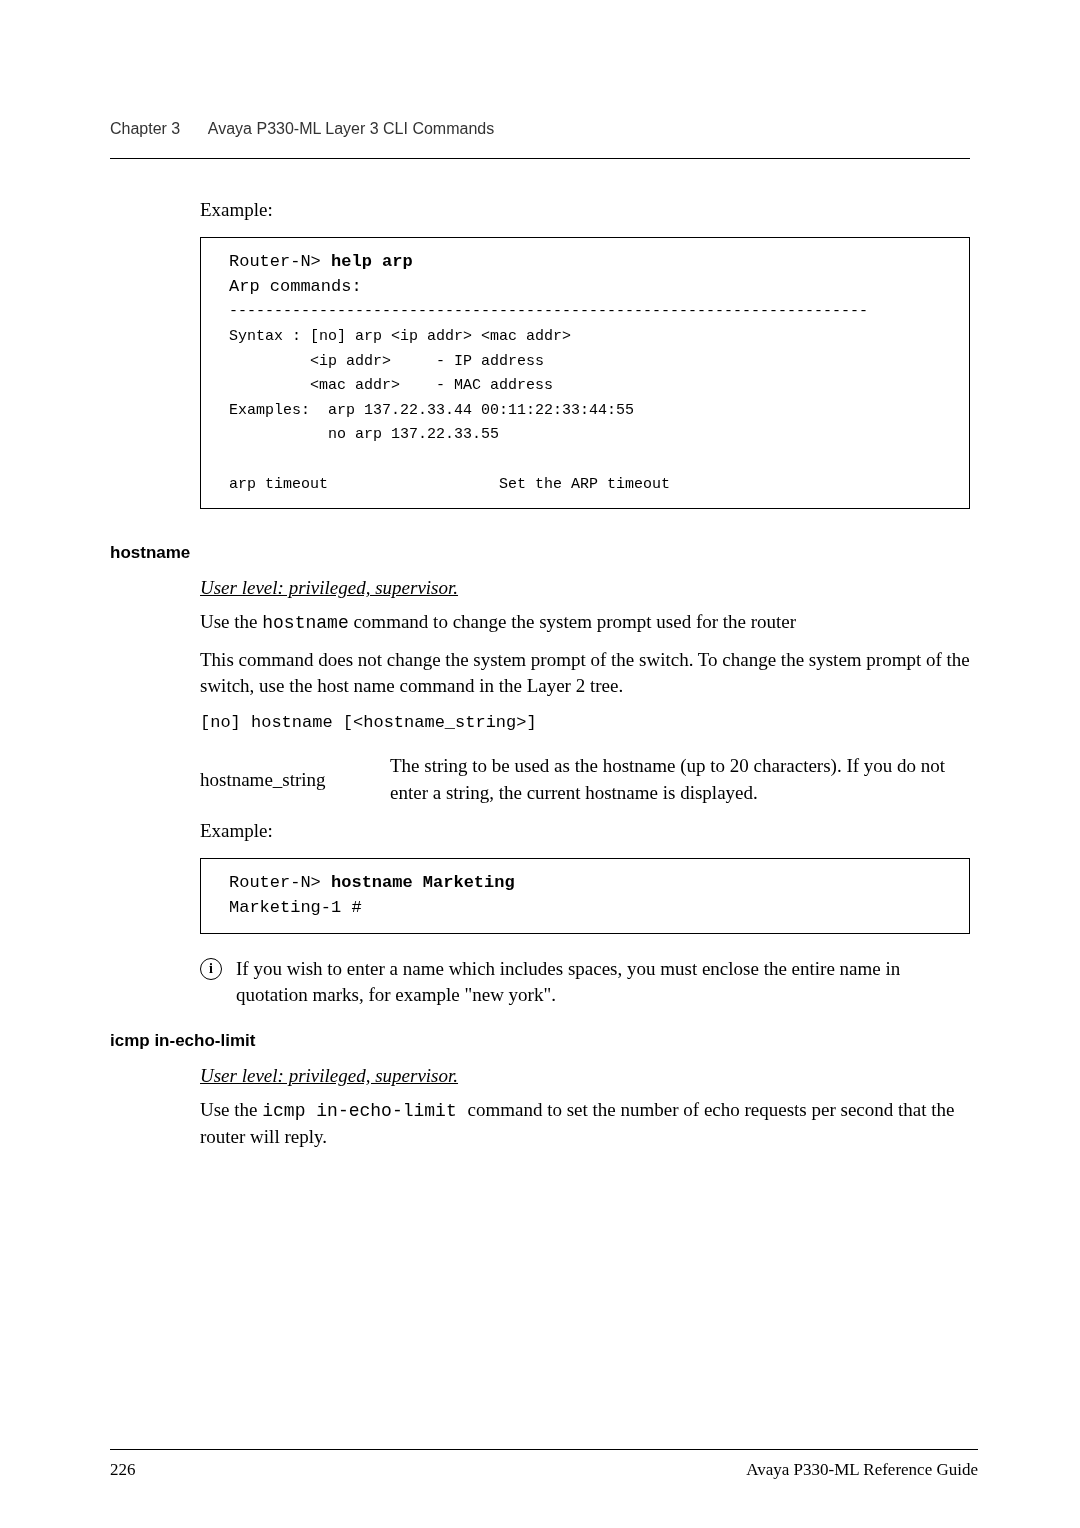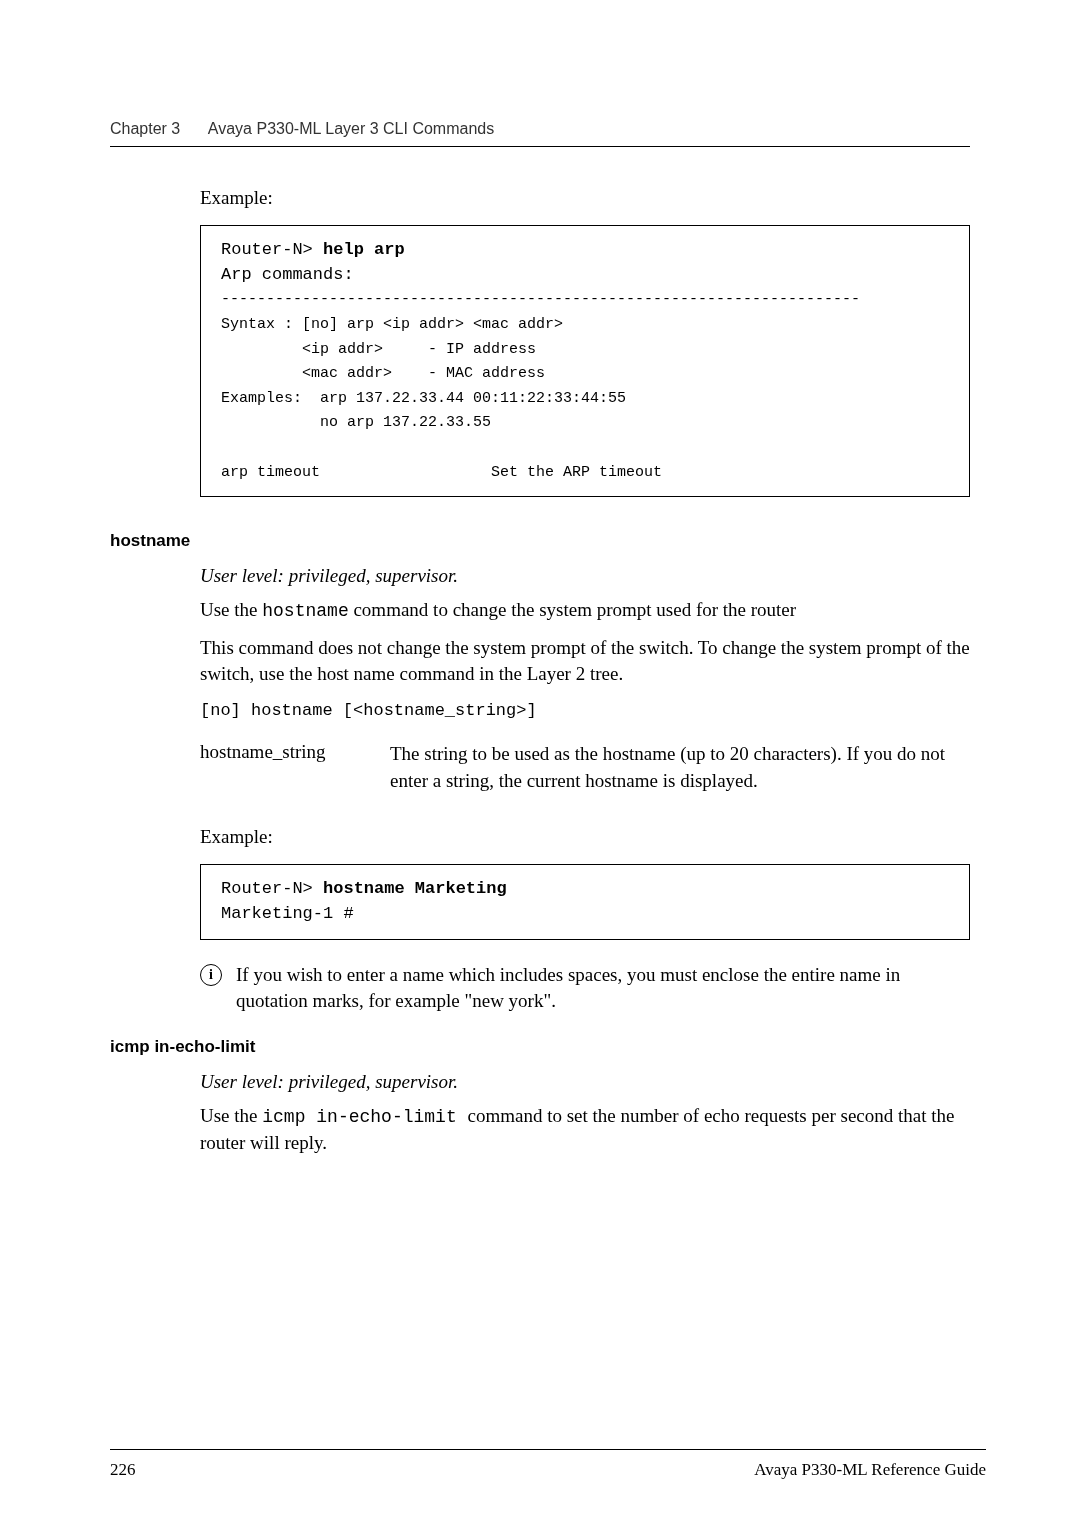--- a/index.html
+++ b/index.html
@@ -13,34 +13,34 @@
   }
   .page {
     padding: 120px 110px 40px 110px;
     min-height: 1528px;
     position: relative;
   }
   .chapter-header {
     font-family: Arial, Helvetica, sans-serif;
     font-size: 16px;
     color: #333;
-    padding-bottom: 8px;
+    padding-bottom: 20px;
     border-bottom: 1px solid #000;
     margin-bottom: 40px;
   }
   .chapter-num { display: inline-block; margin-right: 24px; }
   .section-indent { margin-left: 90px; }
   .example-label {
     font-family: Georgia, 'Times New Roman', serif;
     font-size: 19px;
     margin-bottom: 16px;
   }
   .code-block {
     border: 1px solid #000;
-    padding: 12px 20px;
+    padding: 12px 28px;
     font-family: 'Courier New', Courier, monospace;
     font-size: 17px;
     line-height: 1.45;
     white-space: pre;
     margin-bottom: 34px;
     overflow: hidden;
   }
   .code-small {
     font-size: 15px;
     line-height: 1.45;
@@ -57,43 +57,44 @@
     font-family: Arial, Helvetica, sans-serif;
     font-weight: bold;
     font-size: 17px;
     margin-top: 4px;
     margin-bottom: 14px;
   }
   .italic-line {
     font-style: italic;
     font-size: 19px;
     margin-bottom: 10px;
+    text-decoration: underline;
   }
   .body-para {
     font-size: 19px;
     line-height: 1.4;
     margin-bottom: 10px;
   }
   .mono-inline { font-family: 'Courier New', Courier, monospace; font-size: 18px; }
   .syntax-line {
     font-family: 'Courier New', Courier, monospace;
     font-size: 17px;
     line-height: 1.5;
     margin-bottom: 18px;
   }
-  .param-row { display: flex; margin-bottom: 32px; }
+  .param-row { display: flex; margin-bottom: 14px; align-items: center; }
   .param-name { width: 190px; font-size: 19px; }
   .param-desc { flex: 1; font-size: 19px; line-height: 1.4; }
   .info-row { display: flex; align-items: flex-start; margin-bottom: 22px; font-size: 19px; line-height: 1.4; }
   .info-icon { width: 22px; height: 22px; border: 1.5px solid #000; border-radius: 50%; display: inline-flex; align-items: center; justify-content: center; font-family: Georgia, serif; font-weight: bold; font-size: 14px; margin-right: 14px; flex: none; margin-top: 2px; }
   .footer {
     position: absolute;
     bottom: 48px;
     left: 110px;
-    right: 94px;
+    right: 102px;
     border-top: 1px solid #000;
     padding-top: 10px;
     display: flex;
     justify-content: space-between;
     font-family: Georgia, 'Times New Roman', serif;
     font-size: 17px;
   }
 </style>
 </head>
 <body>

